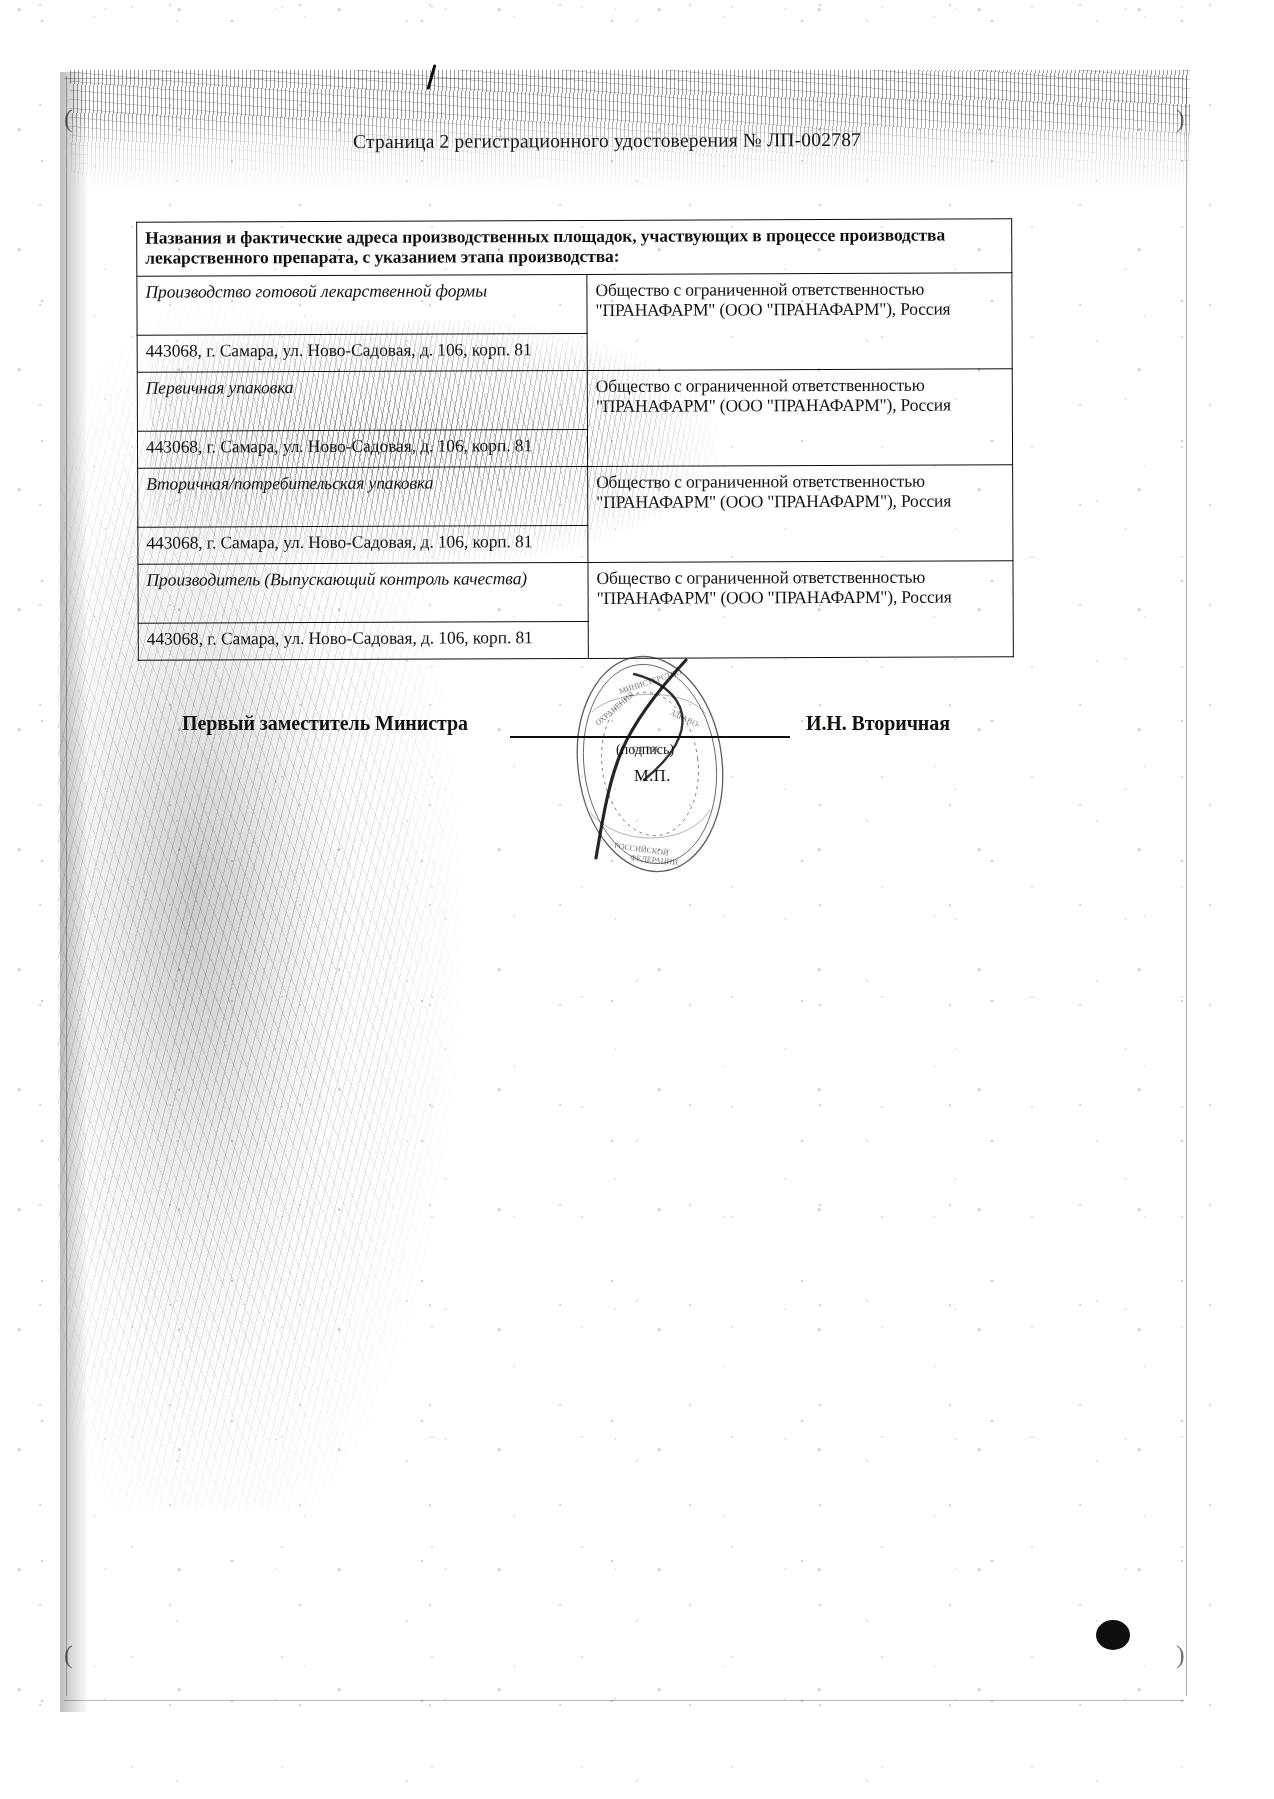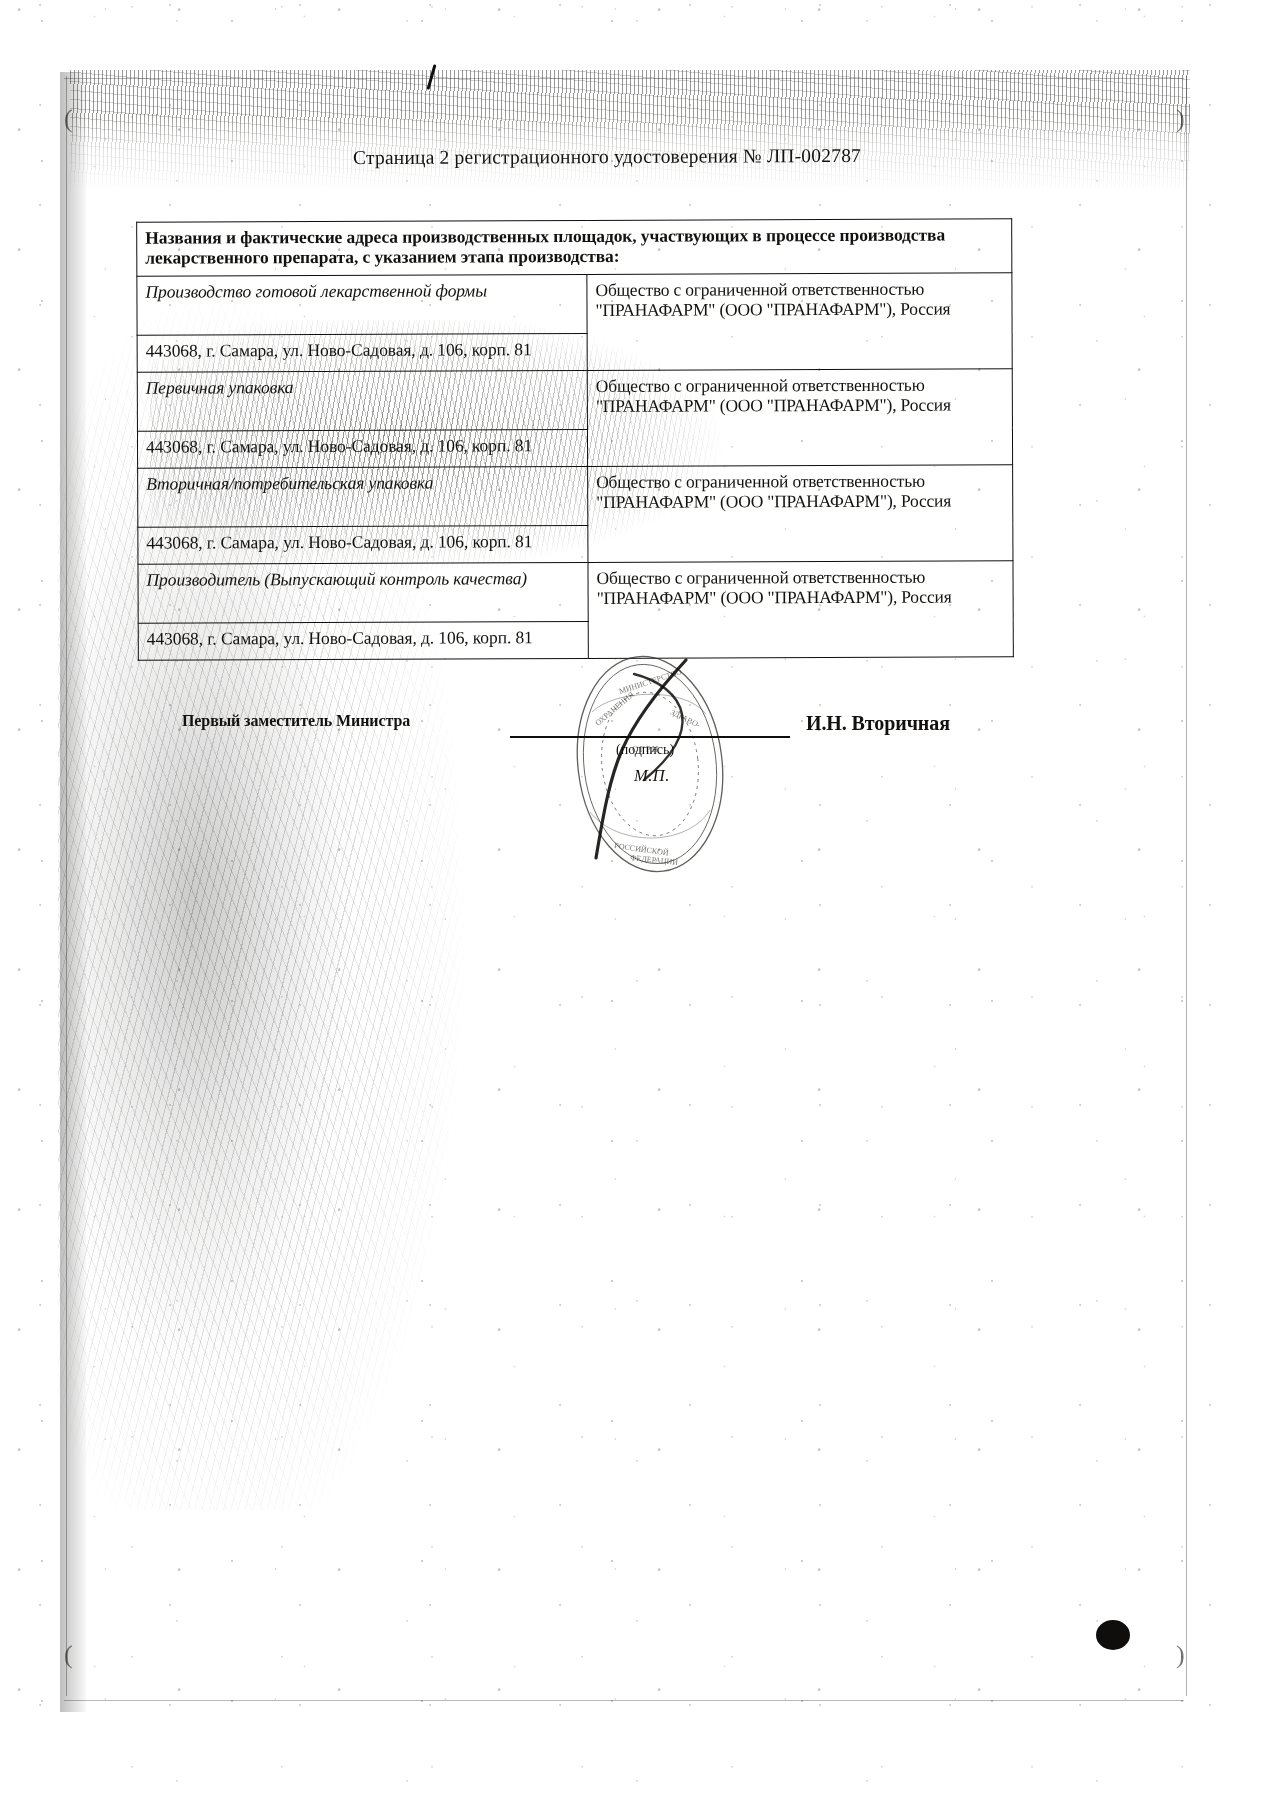--- a/index.html
+++ b/index.html
@@ -106,21 +106,20 @@
 
   
   .page-header {
     position: absolute;
     left: 0; right: 0;
     top: 130px;
     text-align: center;
     font-size: 19.5px;
     letter-spacing: .2px;
     white-space: nowrap;
-    margin-top: 16px;
   }
   .page-header .hdr-inner { display: inline-block; transform: translateX(-30px) rotate(-.25deg); }
 
   
   .doc-table {
     position: absolute;
     left: 137px;
     top: 220px;
     width: 875px;
     border-collapse: collapse;
@@ -164,40 +163,39 @@
   .sig-row {
     position: absolute;
     left: 0; right: 0;
     top: 712px;
     height: 40px;
   }
   .sig-title {
     position: absolute;
     left: 182px; top: 0;
     font-weight: bold;
-    font-size: 16px;
+    font-size: 20px;
     letter-spacing: -.1px;
   }
   .sig-line {
     position: absolute;
     left: 510px; top: 24px;
     width: 280px; height: 2px;
     background: #100e0c;
   }
   .sig-paren {
     position: absolute;
     left: 616px; top: 30px;
     font-size: 14px;
   }
   .sig-mp {
     position: absolute;
     left: 634px; top: 54px;
     font-size: 16.5px;
     letter-spacing: .5px;
-    font-style: italic;
   }
   .sig-name {
     position: absolute;
     left: 806px; top: 0;
     font-weight: bold;
     font-size: 20px;
     letter-spacing: -.1px;
   }
 
   

